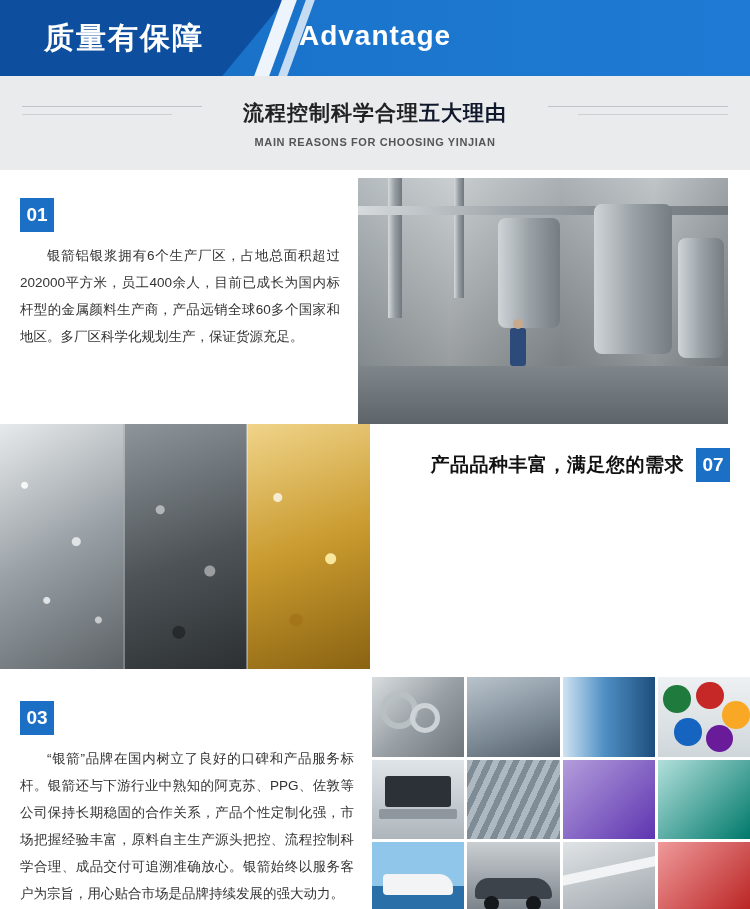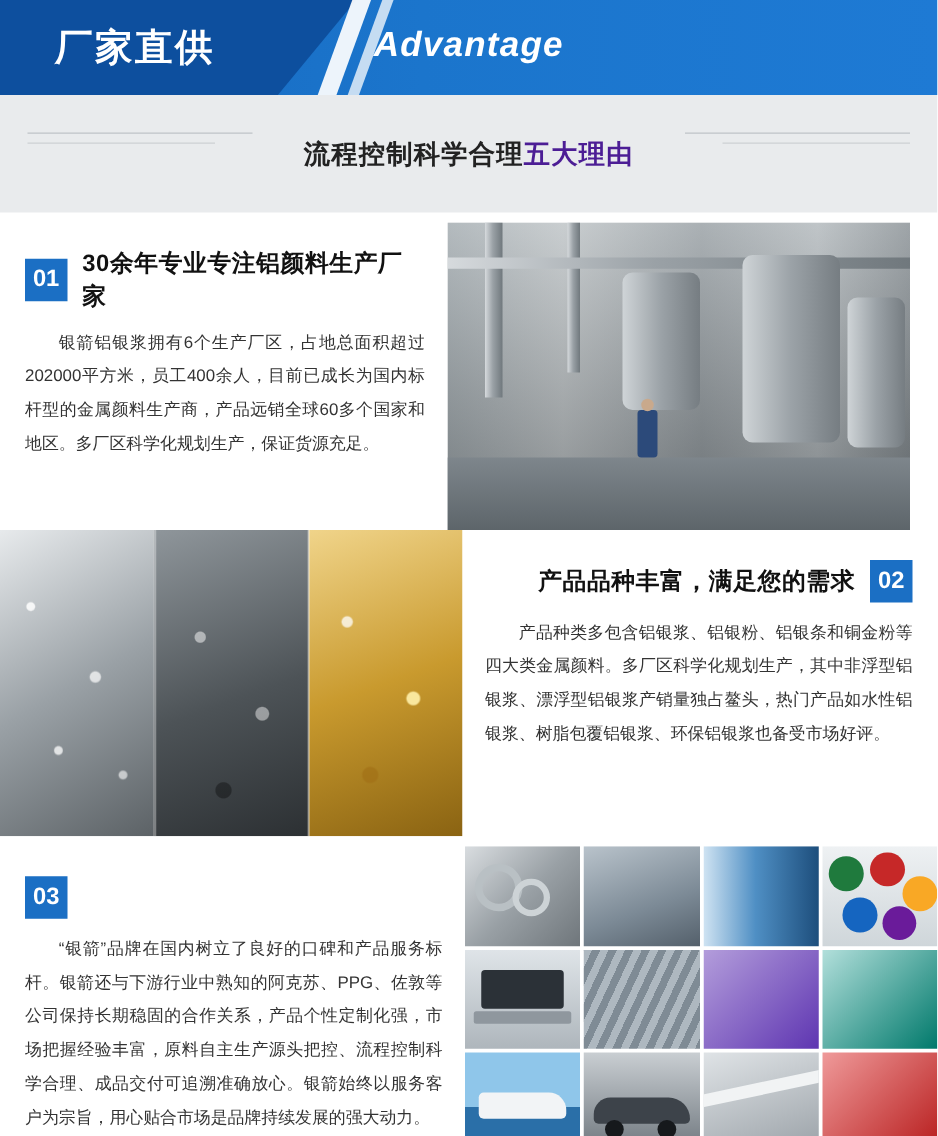--- a/index.html
+++ b/index.html
@@ -28,34 +28,34 @@
     z-index:3;
   }
   .slash{
     position:absolute;top:0;height:76px;width:15px;background:#ffffff;
     transform:skewX(-20deg);opacity:.92;z-index:2;
   }
   .slash.s1{left:268px;}
   .slash.s2{left:292px;width:9px;opacity:.75;}
   .banner-en{
     position:absolute;left:0;right:0;top:20px;text-align:center;
-    font-size:28px;font-weight:bold;font-style:italic;color:#ffffff;
+    font-size:28px;font-weight:bold;color:#ffffff;
     letter-spacing:1px;z-index:3;
   }
 
   
   .subband{
     height:94px;background:#e9ebed;position:relative;
     display:flex;flex-direction:column;align-items:center;justify-content:center;
   }
   .subtitle-cn{
     font-size:21px;font-weight:bold;color:#222;letter-spacing:1px;
     position:relative;z-index:2;background:transparent;
   }
-  .subtitle-cn .hl{color:#4c1d95;}
+  .subtitle-cn .hl{color:#0f172a;}
   .subtitle-en{
     margin-top:9px;font-size:11px;color:#555;letter-spacing:.6px;
     font-weight:bold;z-index:2;
   }
   .rule{
     position:absolute;top:30px;height:1px;background:#bfc4c8;width:180px;
   }
   .rule.left{left:22px;}
   .rule.right{right:22px;}
   .rule2{
@@ -157,39 +157,39 @@
 </style>
 </head>
 <body>
 
 <div class="page">
 
   <div class="banner">
     <div class="banner-left"></div>
     <div class="slash s1"></div>
     <div class="slash s2"></div>
-    <div class="banner-cn">厂家直供</div>
+    <div class="banner-cn">质量有保障</div>
     <div class="banner-en">Advantage</div>
   </div>
 
   <div class="subband">
     <div class="rule left"></div>
     <div class="rule right"></div>
     <div class="rule2 left"></div>
     <div class="rule2 right"></div>
     <div class="subtitle-cn">
       <span>流程控制科学合理</span><span class="hl">五大理由</span>
     </div>
+    <div class="subtitle-en">MAIN REASONS FOR CHOOSING YINJIAN</div>
   </div>
 
   <div class="sec sec1">
     <div class="sec1-text">
       <div class="head-row">
         <div class="num">01</div>
-        <div class="head-title">30余年专业专注铝颜料生产厂家</div>
       </div>
       <div class="para">银箭铝银浆拥有6个生产厂区，占地总面积超过202000平方米，员工400余人，目前已成长为国内标杆型的金属颜料生产商，产品远销全球60多个国家和地区。多厂区科学化规划生产，保证货源充足。</div>
     </div>
     <div class="sec1-img">
       <div class="photo factory">
         <div class="f-pipe" style="left:30px;top:0;width:14px;height:140px;"></div>
         <div class="f-pipe" style="left:96px;top:0;width:10px;height:120px;"></div>
         <div class="f-pipe" style="left:0;top:28px;width:370px;height:9px;"></div>
         <div class="f-tank" style="left:140px;top:40px;width:62px;height:110px;"></div>
         <div class="f-tank" style="left:236px;top:26px;width:78px;height:150px;"></div>
@@ -206,23 +206,22 @@
         <div class="pw pw1"></div>
         <div class="pw pw2"></div>
         <div class="pw pw3"></div>
         <div class="pw-sep" style="left:33.3%"></div>
         <div class="pw-sep" style="left:66.6%"></div>
       </div>
     </div>
     <div class="sec2-text">
       <div class="head-row right">
         <div class="head-title">产品品种丰富，满足您的需求</div>
-        <div class="num">02</div>
-      </div>
-      <div class="para">产品种类多包含铝银浆、铝银粉、铝银条和铜金粉等四大类金属颜料。多厂区科学化规划生产，其中非浮型铝银浆、漂浮型铝银浆产销量独占鳌头，热门产品如水性铝银浆、树脂包覆铝银浆、环保铝银浆也备受市场好评。</div>
+        <div class="num">07</div>
+      </div>
     </div>
   </div>
 
   <div class="sec sec3">
     <div class="sec3-text">
       <div class="head-row">
         <div class="num">03</div>
       </div>
       <div class="para">“银箭”品牌在国内树立了良好的口碑和产品服务标杆。银箭还与下游行业中熟知的阿克苏、PPG、佐敦等公司保持长期稳固的合作关系，产品个性定制化强，市场把握经验丰富，原料自主生产源头把控、流程控制科学合理、成品交付可追溯准确放心。银箭始终以服务客户为宗旨，用心贴合市场是品牌持续发展的强大动力。</div>
     </div>

